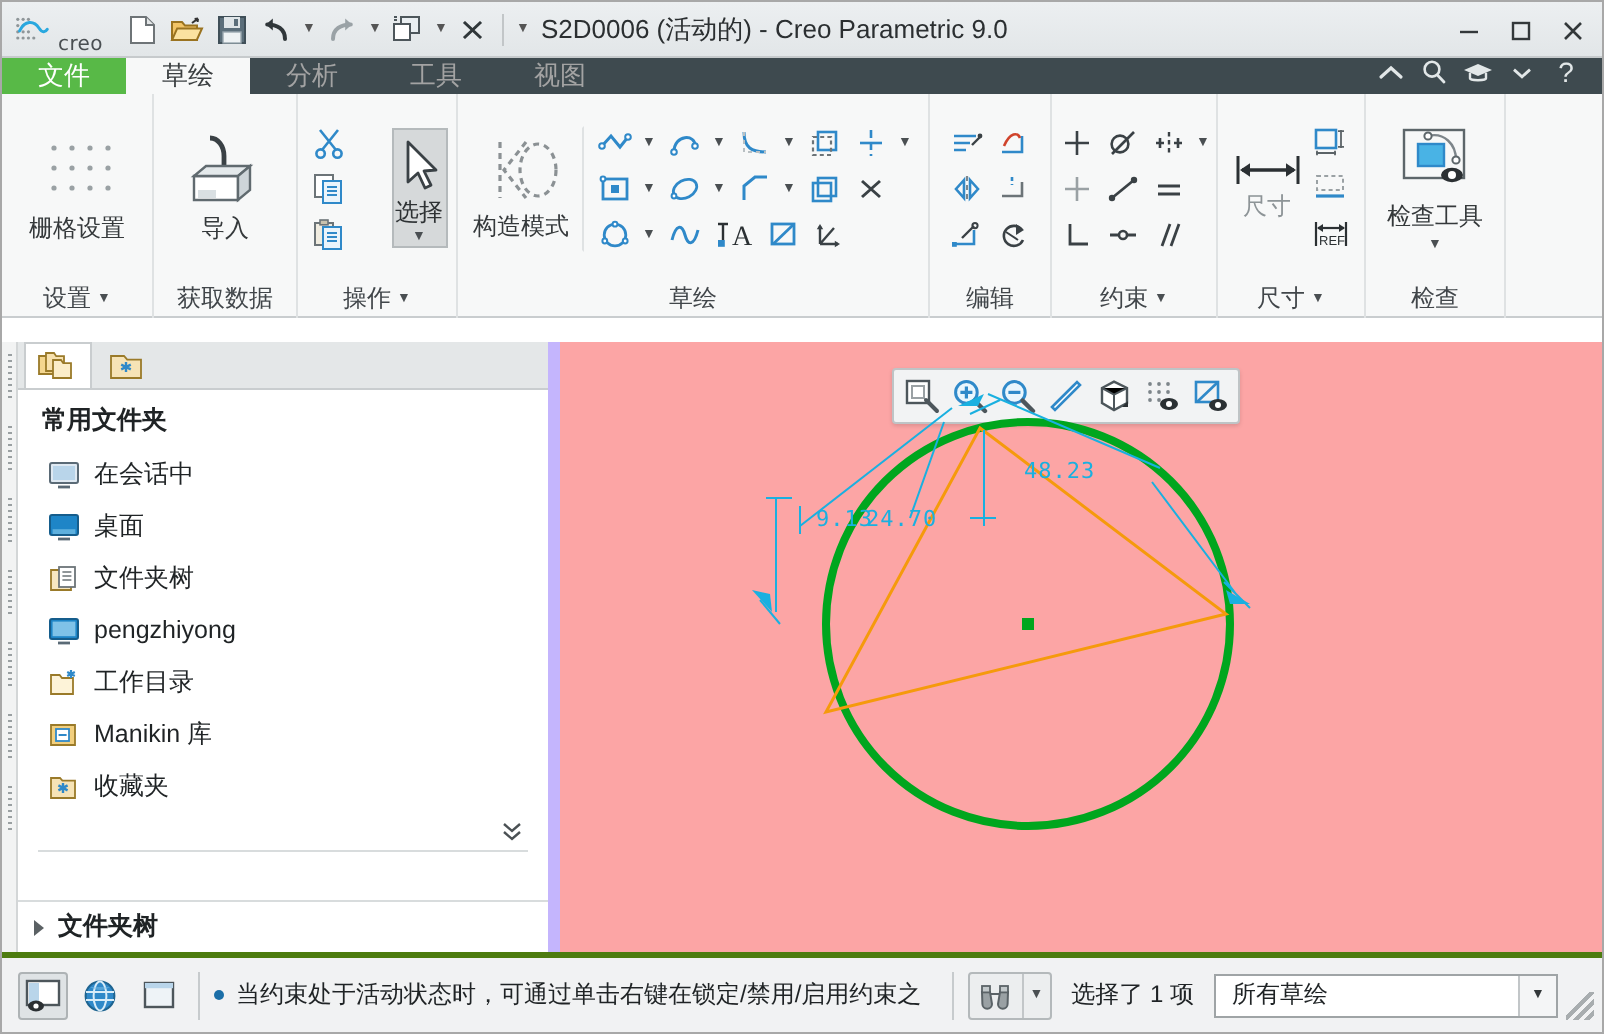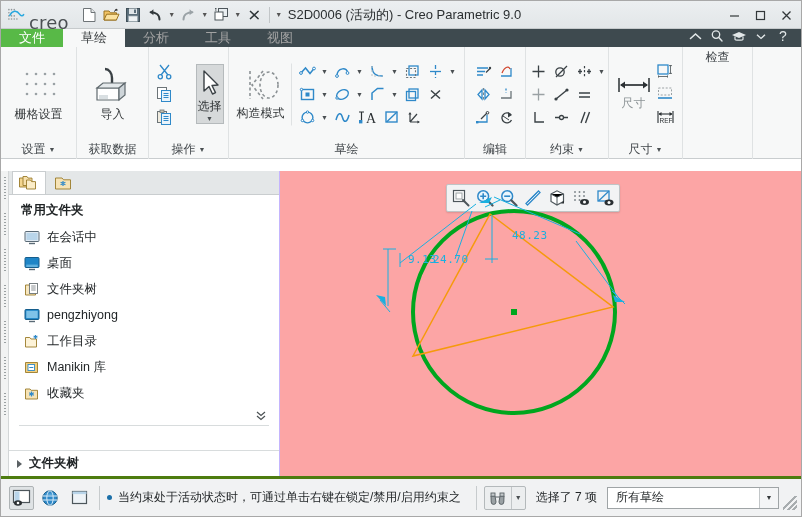--- a/index.html
+++ b/index.html
@@ -28,21 +28,21 @@
     display: flex; align-items: center;
     padding: 0 2px 0 6px;
     position: relative;
   }
   .creo-logo {
     display: flex; align-items: center; gap: 4px;
     margin-right: 10px;
   }
   .creo-mark { width: 18px; height: 16px; }
   .creo-word {
-    font-size: 18px; color: #4a4f52; letter-spacing: .2px;
+    font-size: 10px; color: #4a4f52; letter-spacing: .2px;
     font-family: "DejaVu Sans", sans-serif;
     margin-top: 16px;
   }
   .qat { display: flex; align-items: center; gap: 1px; }
   .qat-btn {
     width: 21px; height: 21px;
     display: flex; align-items: center; justify-content: center;
     border: 1px solid transparent; border-radius: 2px;
   }
   .qat-arrow {
@@ -160,21 +160,21 @@
     display: flex; flex-direction: column;
     align-items: center; padding-top: 6px; gap: 14px;
   }
   .grip-dots {
     width: 2px; height: 22px;
     background-image: repeating-linear-gradient(to bottom, #9aa0a2 0 1px, transparent 1px 3px);
   }
   .navigator {
     width: 271px;
     background: #ffffff;
-    border-right: 1px solid #c4b5fd;
+    border-right: 6px solid #c4b5fd;
     display: flex; flex-direction: column;
   }
   .nav-tabs {
     height: 24px;
     background: #e4e7e8;
     border-bottom: 1px solid #c9cdcf;
     display: flex; align-items: flex-end;
     padding-left: 3px;
   }
   .nav-tab {
@@ -826,20 +826,35 @@
           </div>
         </div>
       </div>
       <div class="rgroup-label">
         <span>尺寸</span>
         <span class="caret">▼</span>
       </div>
     </div>
 
     <div class="rgroup" style="width:70px;">
+      <div class="rgroup-body">
+        <div class="big-btn">
+          <svg width="42" height="36" viewBox="0 0 42 36">
+            <rect x="5" y="3" width="30" height="24" fill="none" stroke="#5d666a" stroke-width="1.2"></rect>
+            <rect x="12" y="10" width="13" height="11" fill="#49b3e5" stroke="#2f89c9" stroke-width="1.2"></rect>
+            <path d="M17 6 C 25 4, 31 10, 31 18" stroke="#7d858a" stroke-width="1.2" fill="none"></path>
+            <circle cx="17" cy="6" r="1.8" fill="#fff" stroke="#5d666a"></circle>
+            <circle cx="31" cy="18" r="1.8" fill="#fff" stroke="#5d666a"></circle>
+            <ellipse cx="29" cy="25.5" rx="5.5" ry="3.6" fill="#2b3033"></ellipse>
+            <ellipse cx="29" cy="25.5" rx="2" ry="2" fill="#fff"></ellipse>
+          </svg>
+          <span class="lbl">检查工具</span>
+          <span class="caret">▼</span>
+        </div>
+      </div>
       <div class="rgroup-label">
         <span>检查</span>
       </div>
     </div>
 
   </div>
 
   <div class="main">
 
     <div class="edge-strip">
@@ -1084,21 +1099,21 @@
           <svg width="17" height="14" viewBox="0 0 17 14">
             <path d="M2 5 h4 l1 6 a2.4 2.4 0 0 1 -4.8 0 z" fill="#9aa1a4" stroke="#5b6367" stroke-width="1"></path>
             <path d="M15 5 h-4 l-1 6 a2.4 2.4 0 0 0 4.8 0 z" fill="#9aa1a4" stroke="#5b6367" stroke-width="1"></path>
             <rect x="2" y="2" width="4" height="3.2" fill="#c3c9cb" stroke="#5b6367" stroke-width=".9"></rect>
             <rect x="11" y="2" width="4" height="3.2" fill="#c3c9cb" stroke="#5b6367" stroke-width=".9"></rect>
             <path d="M6.5 6 h4" stroke="#5b6367" stroke-width="1"></path>
           </svg>
         </div>
         <div class="ar">▼</div>
       </div>
-      <span class="sel-count">选择了 7 项</span>
+      <span class="sel-count">选择了 1 项</span>
       <div class="sb-select">
         <span>所有草绘</span>
         <span class="arrowbox">▼</span>
       </div>
       <div class="resize-grip"></div>
     </div>
   </div>
 
 </div>
 

